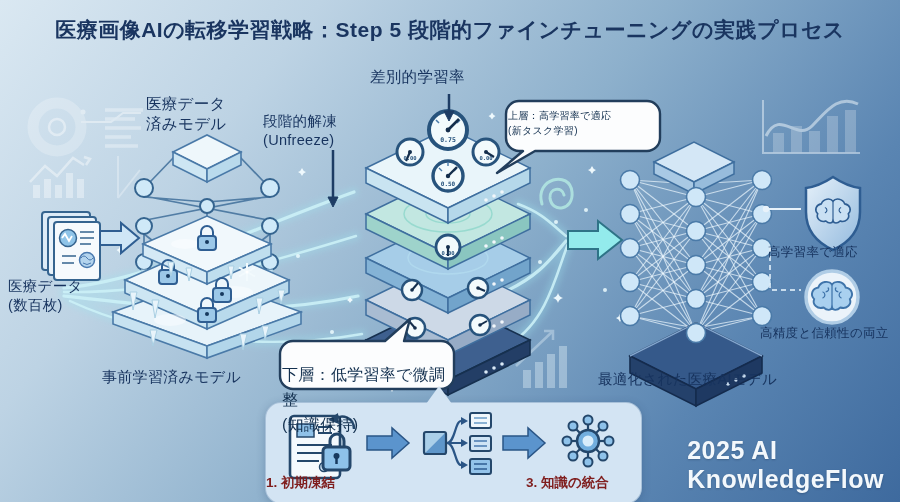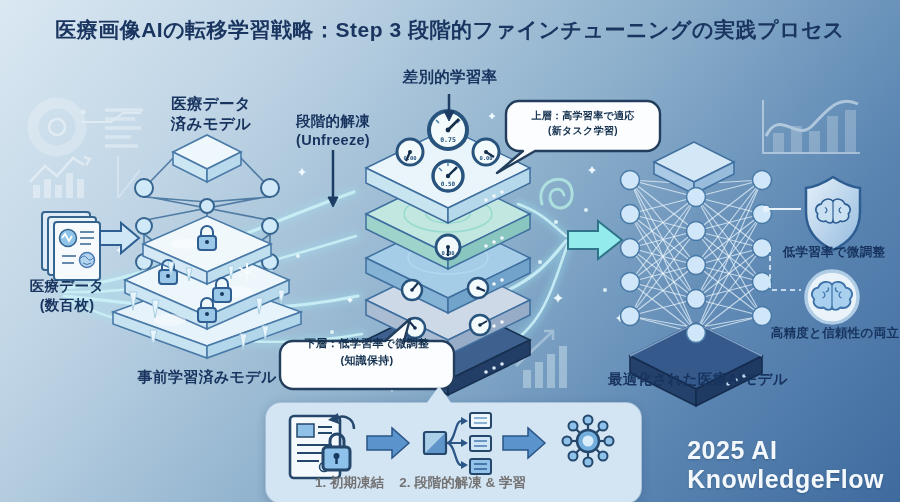--- a/index.html
+++ b/index.html
@@ -3,40 +3,40 @@
 <meta charset="utf-8">
 <style>
   html,body{margin:0;padding:0;background:#2e4f78;}
   .stage{
     position:relative;width:900px;height:502px;overflow:hidden;
     background:linear-gradient(128deg,#dae8f2 0%,#bdd3e4 25%,#8db0cc 52%,#5a85b2 78%,#3e6a9e 100%);
     font-family:"Liberation Sans","DejaVu Sans",sans-serif;
   }
   .scene{position:absolute;left:0;top:0;}
   .lbl{
-    position:absolute;font-weight:700;color:#17335e;text-align:center;
+    position:absolute;font-weight:400;color:#17335e;text-align:left;
     white-space:pre-line;line-height:1.3;letter-spacing:.3px;
   }
   .title{
     position:absolute;left:0;right:0;top:16px;text-align:center;
     font-size:21px;font-weight:700;color:#1a3560;letter-spacing:.5px;
   }
   .panel{
     position:absolute;left:265px;top:402px;width:375px;height:100px;
     background:#d3e4f3;border-radius:16px;border:1px solid rgba(90,130,170,.35);
     box-shadow:0 2px 8px rgba(30,60,100,.25);
   }
   .panel-tail{
     position:absolute;left:160px;top:-17px;width:0;height:0;
     border-left:13px solid transparent;border-right:13px solid transparent;
     border-bottom:18px solid #d3e4f3;
   }
   .step-label{
-    position:absolute;top:71px;font-size:13.5px;font-weight:700;color:#737373;
-    text-align:right;
+    position:absolute;top:71px;font-size:13.5px;font-weight:700;color:#7f1d1d;
+    text-align:left;
   }
   .footer{
     position:absolute;right:16px;top:436px;text-align:left;font-weight:700;
     font-size:25px;line-height:1.16;color:#f3f8fc;letter-spacing:.5px;
     text-shadow:0 1px 2px rgba(20,40,70,.3);
   }
   svg text.gval{
     font-family:"DejaVu Sans Mono","Liberation Mono",monospace;
     font-weight:700;fill:#27537c;text-anchor:middle;
   }
@@ -503,41 +503,41 @@
             <circle cx="301" cy="38" r="4.5"></circle>
             <circle cx="307" cy="23" r="4.5"></circle>
         <circle cx="322" cy="17" r="4.5"></circle>
             <circle cx="337" cy="23" r="4.5"></circle>
       </g>
       <circle cx="322" cy="38" r="11" fill="#72aede" stroke="#24476b" stroke-width="2.5"></circle>
       <circle cx="322" cy="38" r="5.5" fill="#d9edfb"></circle>
     </g>
   </svg>
   <div class="step-label" style="left:0;width:118px">1. 初期凍結</div>
-  <div class="step-label" style="left:115px;width:145px">2. 段階的解凍 &amp; 学習</div>
+  <div class="step-label" style="left:260px;width:124px">3. 知識の統合</div>
 </div>
 
-<div class="title">医療画像AIの転移学習戦略：Step 3 段階的ファインチューニングの実践プロセス</div>
+<div class="title">医療画像AIの転移学習戦略：Step 5 段階的ファインチューニングの実践プロセス</div>
 
 <div class="lbl" style="left:146px;top:94px;width:130px;font-size:15.5px">医療データ
 済みモデル</div>
 <div class="lbl" style="left:102px;top:367px;width:210px;font-size:15px">事前学習済みモデル</div>
 <div class="lbl" style="left:8px;top:277px;width:118px;font-size:14.5px">医療データ
 (数百枚)</div>
 
 <div class="lbl" style="left:370px;top:67px;width:160px;font-size:15.5px">差別的学習率</div>
 <div class="lbl" style="left:263px;top:112px;width:140px;font-size:14.5px">段階的解凍
 (Unfreeze)</div>
 <div class="lbl" style="left:508px;top:108px;width:150px;font-size:10px;line-height:1.5;color:#13304f">上層：高学習率で適応
 (新タスク学習)</div>
-<div class="lbl" style="left:282px;top:335px;width:170px;font-size:11px;line-height:1.55;color:#13304f">下層：低学習率で微調整
+<div class="lbl" style="left:282px;top:363px;width:170px;font-size:16px;line-height:1.55;color:#13304f">下層：低学習率で微調整
 (知識保持)</div>
 
 <div class="lbl" style="left:598px;top:370px;width:200px;font-size:14.5px">最適化された医療AIモデル</div>
-<div class="lbl" style="left:768px;top:244px;width:132px;font-size:12.5px">低学習率で微調整</div>
+<div class="lbl" style="left:768px;top:244px;width:132px;font-size:12.5px">高学習率で適応</div>
 <div class="lbl" style="left:760px;top:325px;width:150px;font-size:12.5px">高精度と信頼性の両立</div>
 
 <div class="footer">
   <div>2025 AI</div>
   <div>KnowledgeFlow</div>
 </div>
 
 </div>
 
 </body></html>

